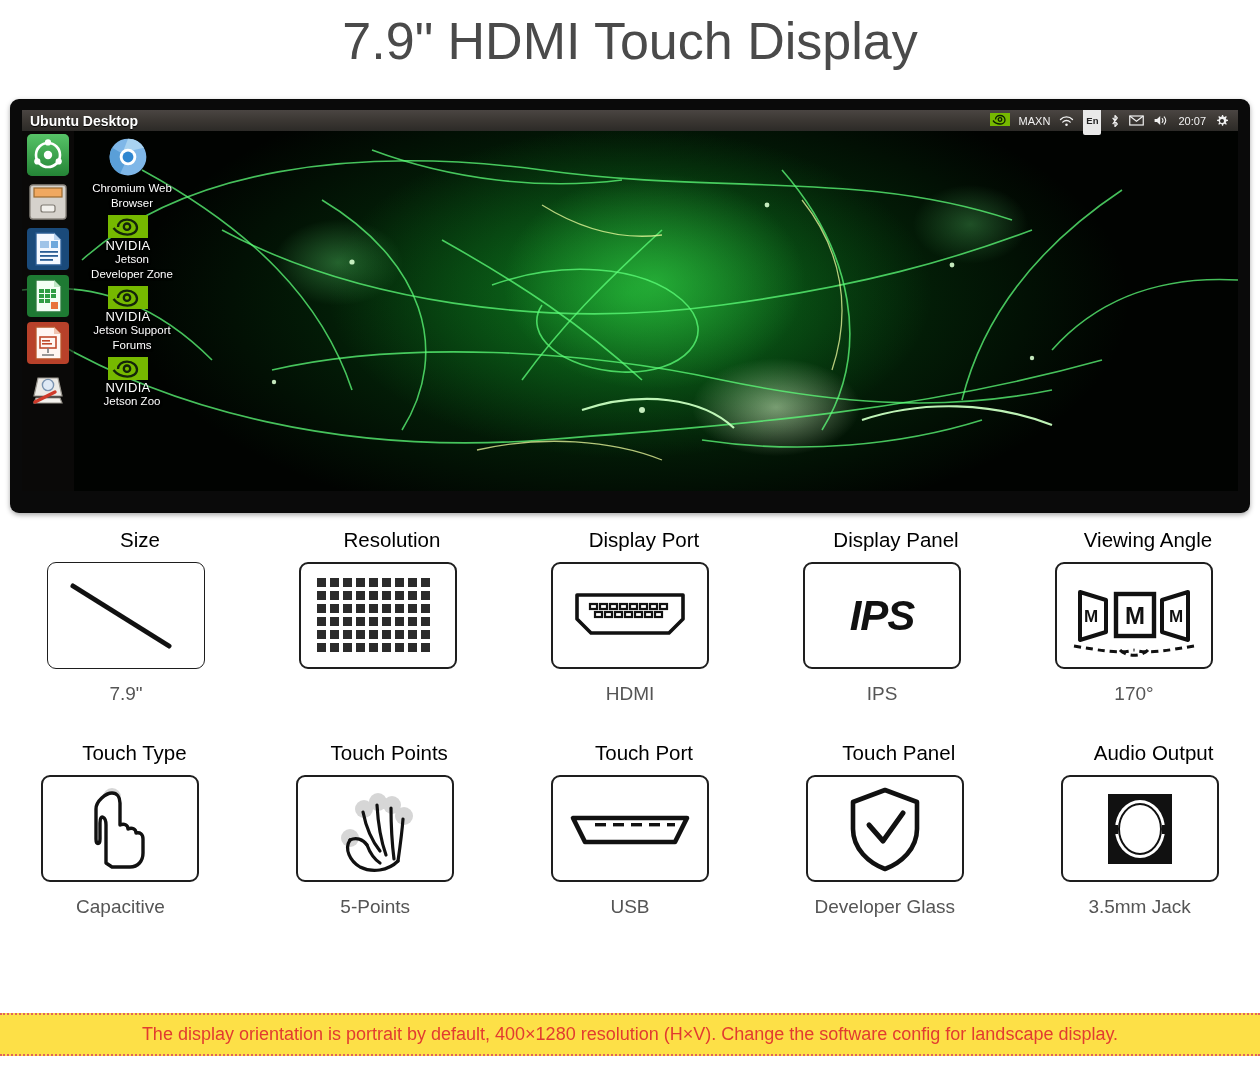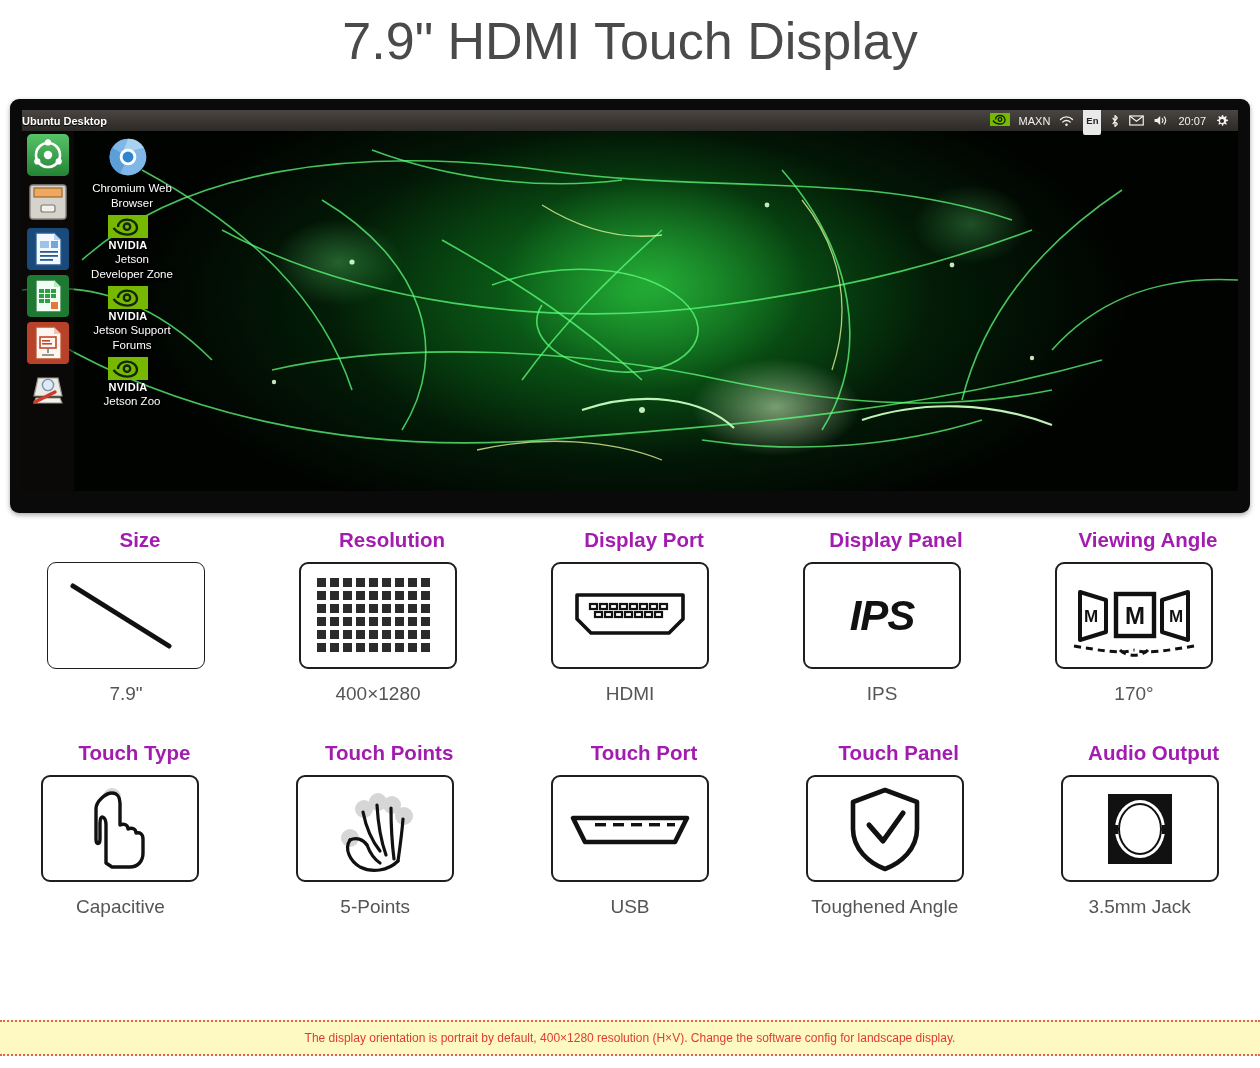--- a/index.html
+++ b/index.html
@@ -57,21 +57,21 @@
   .wallpaper svg { position:absolute; inset:0; width:100%; height:100%; }
 
   
   .top-panel {
     position: absolute; left:0; top:0; width:100%; height:21px;
     background: linear-gradient(to bottom,#4a4542 0%,#3b3733 50%,#2c2a27 100%);
     display:flex; align-items:center;
     font-size: 11px; color:#fff;
     z-index: 5;
   }
-  .panel-title { font-weight: 700; font-size:11px; text-shadow:0 1px 1px #000; }
+  .panel-title { font-weight: 700; padding-left:8px; font-size:14px; text-shadow:0 1px 1px #000; }
   .tray { margin-left:auto; display:flex; align-items:center; gap:9px; padding-right:9px; }
   .tray-item { display:flex; align-items:center; font-size:11px; color:#f2f2f2; }
   .nv-tray { display:inline-block; }
   .kbd-badge {
     background:#e9e9e9; color:#222; font-size:9.5px; font-weight:700;
     border-radius:2px; padding:0 3px; line-height:13px; height:29px;
   }
 
   
   .launcher {
@@ -90,30 +90,30 @@
     z-index:3;
   }
   .desk-item { width:96px; text-align:center; margin-bottom:5px; }
   .desk-label {
     font-size:11.5px; color:#fff; line-height:14.5px;
     text-shadow: 0 1px 2px #000, 0 0 3px #000;
     word-wrap: break-word;
     margin-left: 8px;
   }
   .nv-logo { width:40px; height:23px; margin:0 auto 1px; display:block; }
-  .nv-word { font-size:11px; font-weight:700; letter-spacing:.3px; color:#fff;
+  .nv-word { font-size:13px; font-weight:400; letter-spacing:.3px; color:#fff;
              text-shadow:0 1px 2px #000; line-height:13px; }
   .chromium-icon { width:42px; height:42px; margin:0 auto 3px; display:block; }
 
   
   .specs { position:absolute; left:0; top:528px; width:1260px; }
   .spec-row { display:flex; }
   .spec-cell { width:252px; text-align:center; }
   .spec-title {
-    font-size:20.5px; font-weight:700; color:#a21caf;
+    font-size:20.5px; font-weight:400; color:#000000;
     margin-bottom: 10px; white-space:nowrap;margin-left:28px;
   }
   .spec-box {
     width:158px; height:107px; margin:0 auto;
     border:2px solid #1e1e1e; border-radius:9px; background:#fff;
     display:flex; align-items:center; justify-content:center;
   }
   .spec-box.thin { border-width:1.5px; }
   .spec-value { font-size:19px; color:#555; margin-top:14px; white-space:nowrap; }
   .row2 { margin-top: 36px; gap: 14px; }
@@ -124,22 +124,22 @@
   }
 
   
   .note {
     position:absolute; left:0; bottom:12px; width:1260px;
     border-top: 2px dotted #e0645c;
     border-bottom: 2px dotted #e0645c;
     padding: 9px 0;
     text-align:center;
     color:#e23b30;
-    font-size:12px;
-    background:#fef9c3;
+    font-size:18px;
+    background:#fde047;
   }
 </style>
 </head>
 <body>
 
 <div id="page">
 
   <div class="title">7.9" HDMI Touch Display</div>
 
   <div class="monitor">
@@ -453,21 +453,20 @@
                   <rect x="44" y="71" width="9" height="9"></rect>
                   <rect x="57" y="71" width="9" height="9"></rect>
                   <rect x="70" y="71" width="9" height="9"></rect>
                   <rect x="83" y="71" width="9" height="9"></rect>
                   <rect x="96" y="71" width="9" height="9"></rect>
                   <rect x="109" y="71" width="9" height="9"></rect>
                 </g>
             </g>
           </svg>
         </div>
-        <div class="spec-value">400×1280</div>
       </div>
 
       <div class="spec-cell">
         <div class="spec-title">Display Port</div>
         <div class="spec-box">
           <svg width="130" height="74" viewBox="0 0 130 74">
             <path d="M12,16 L118,16 L118,40 L104,54 L26,54 L12,40 Z" fill="#fff" stroke="#111" stroke-width="3.6" stroke-linejoin="round"></path>
             <g fill="none" stroke="#111" stroke-width="2.2">
               <rect x="25" y="25" width="7" height="5"></rect>
                 <rect x="35" y="25" width="7" height="5"></rect>
@@ -580,21 +579,21 @@
       </div>
 
       <div class="spec-cell">
         <div class="spec-title">Touch Panel</div>
         <div class="spec-box">
           <svg width="84" height="92" viewBox="0 0 84 92">
             <path d="M42,7 L74,19 L74,46 C74,66 58,80 42,86 C26,80 10,66 10,46 L10,19 Z" fill="#fff" stroke="#111" stroke-width="4.6" stroke-linejoin="round"></path>
             <path d="M26,42 L40,58 L60,30" fill="none" stroke="#111" stroke-width="5" stroke-linecap="round" stroke-linejoin="round"></path>
           </svg>
         </div>
-        <div class="spec-value">Toughened Angle</div>
+        <div class="spec-value">Developer Glass</div>
       </div>
 
       <div class="spec-cell">
         <div class="spec-title">Audio Output</div>
         <div class="spec-box">
           <svg width="92" height="86" viewBox="0 0 92 86">
             <rect x="14" y="8" width="64" height="70" fill="#111"></rect>
             <ellipse cx="46" cy="43" rx="25" ry="29" fill="#fff"></ellipse>
             <ellipse cx="46" cy="43" rx="21" ry="25" fill="#fff" stroke="#111" stroke-width="2"></ellipse>
             <rect x="19" y="39" width="5" height="9" fill="#111"></rect>

